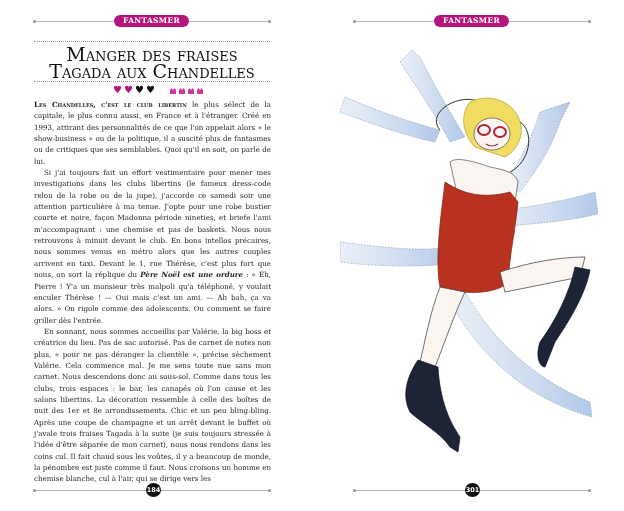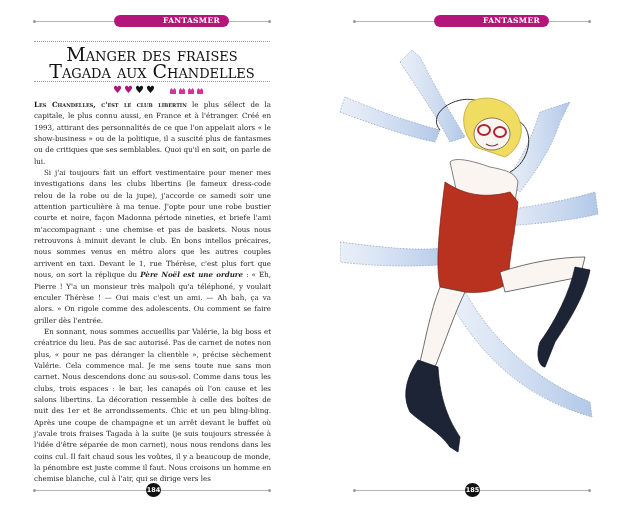--- a/index.html
+++ b/index.html
@@ -3,21 +3,21 @@
 <meta charset="utf-8">
 <style>
   html,body{margin:0;padding:0;background:#fff;}
   body{width:624px;height:511px;position:relative;overflow:hidden;font-family:"DejaVu Serif","Liberation Serif",serif;color:#1a1a1a;}
   .page{position:absolute;top:0;height:511px;width:312px;}
   .left{left:0;}
   .right{left:312px;}
   .rule{position:absolute;height:1px;background:#b5b5b5;}
   .rule:before,.rule:after{content:"";position:absolute;top:-1px;width:3px;height:3px;background:#999;border-radius:50%;}
   .rule:before{left:-1px;} .rule:after{right:-1px;}
-  .pill{position:absolute;background:#b3157a;color:#fff;font-family:"DejaVu Serif",serif;font-weight:bold;font-size:7.5px;letter-spacing:.3px;border-radius:6px;text-align:center;line-height:12px;height:12px;padding-left:40px;}
+  .pill{position:absolute;background:#b3157a;color:#fff;font-family:"DejaVu Serif",serif;font-weight:bold;font-size:7.5px;letter-spacing:.3px;border-radius:6px;text-align:center;line-height:12px;height:12px;}
   .dotted{position:absolute;left:34px;width:236px;border-top:1px dotted #9a9a9a;height:0;}
   .title{position:absolute;left:20px;width:264px;text-align:center;font-family:"DejaVu Serif","Liberation Serif",serif;font-size:19px;line-height:21px;color:#111;font-variant:small-caps;letter-spacing:0;}
   .ratings{position:absolute;top:85px;left:113px;display:flex;gap:2px;align-items:center;font-size:9px;line-height:10px;}
   .heart{font-size:10px;line-height:10px;}
   .h-pink{color:#b3157a;} .h-black{color:#111;}
   .gap{width:10px;}
   .body{position:absolute;left:34px;top:99px;width:237px;font-size:7.1px;line-height:11.35px;text-align:justify;color:#1e1e1e;font-family:"DejaVu Serif",serif;}
   .body p{margin:0;text-indent:10px;}
   .body p.first{text-indent:0;}
   .sc{font-variant:small-caps;font-weight:bold;}
@@ -67,21 +67,21 @@
 
   <div class="rule" style="left:34px;top:490px;width:236px;"></div>
   <div class="pagenum" style="left:146px;top:483px;">184</div>
 </div>
 
 <div class="page right">
   <div class="rule" style="left:42px;top:21px;width:236px;"></div>
   <div class="pill" style="left:122px;top:15px;width:75px;">FANTASMER</div>
 
   <div class="rule" style="left:42px;top:490px;width:236px;"></div>
-  <div class="pagenum" style="left:153px;top:483px;">185</div>
+  <div class="pagenum" style="left:153px;top:483px;">301</div>
 </div>
 
 <svg class="illus" viewBox="0 0 260 420">
   <defs>
     <linearGradient id="ghost" x1="0" x2="1">
         <stop offset="0" stop-color="#c9d8ee" stop-opacity=".4"></stop>
         <stop offset="1" stop-color="#a9c2e6" stop-opacity=".9"></stop>
       </linearGradient>
   </defs>
 

